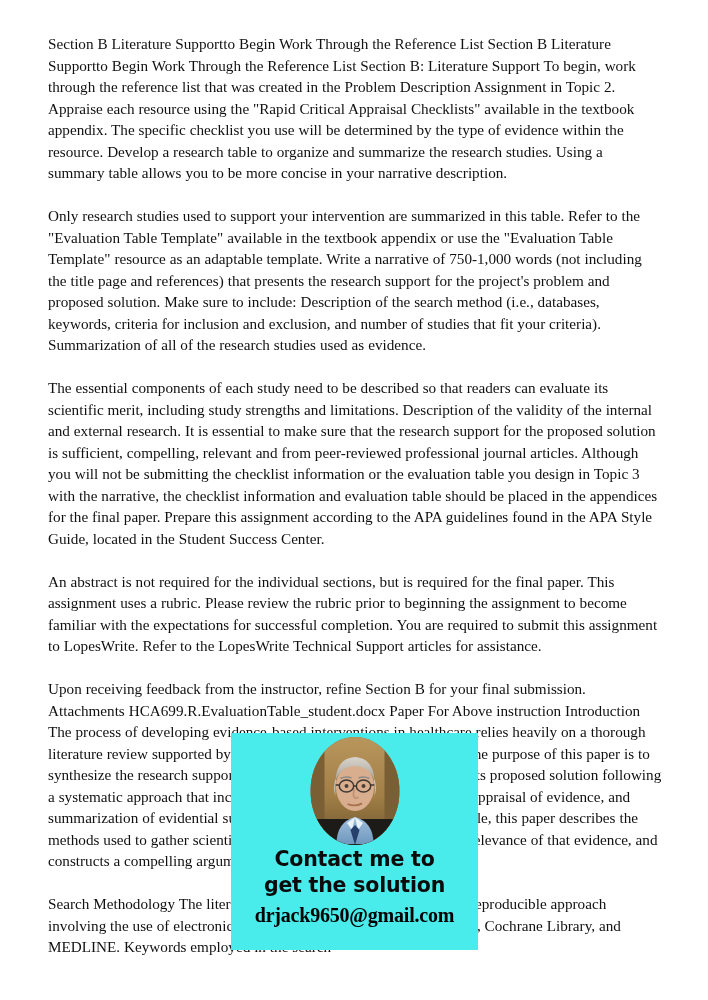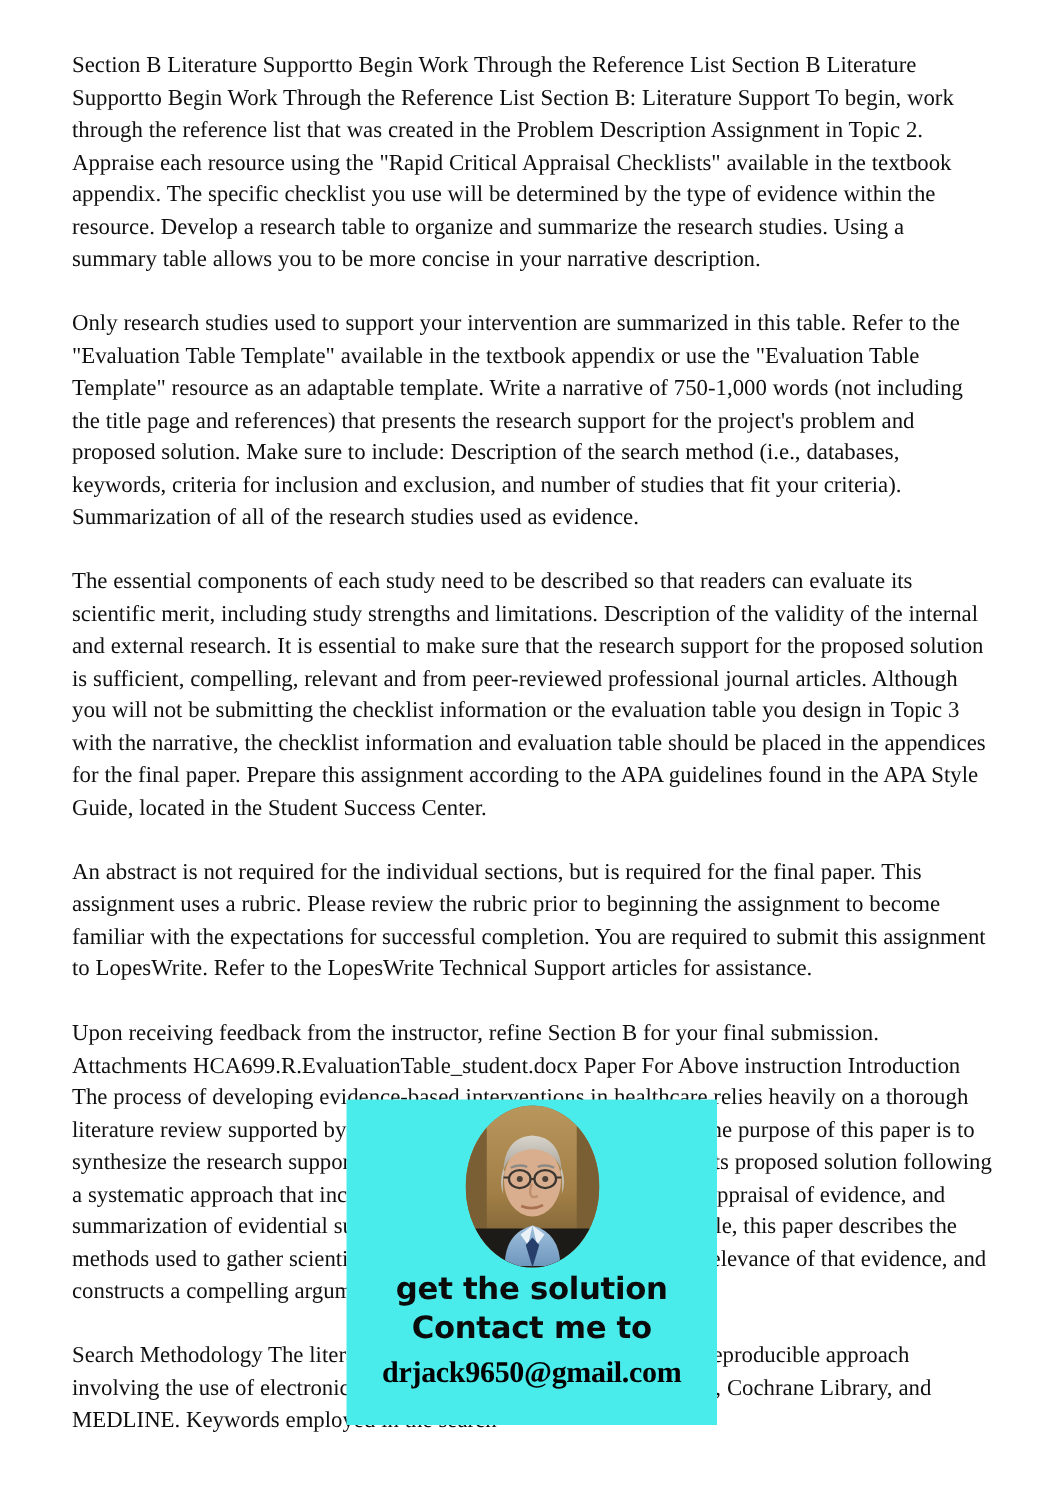--- a/index.html
+++ b/index.html
@@ -151,20 +151,20 @@
         <path d="M44 52 q-2.5 7 0.5 9 q2 0.4 3.5 -0.8" stroke="#bf8f6e" stroke-width="1.6" fill="none"></path>
         <path d="M37 67 q7.5 3.2 14.5 -0.6" stroke="#a9704f" stroke-width="1.8" fill="none"></path>
         <path d="M26 107 q0 -22 18.5 -27 q18.5 5 18.5 27 Z" fill="url(#shirtg)"></path>
         <path d="M44.5 80 l-8 6 l5 7 Z" fill="#eaf2f8"></path>
         <path d="M44.5 80 l8 6 l-5 7 Z" fill="#eaf2f8"></path>
         <path d="M44.5 88 l-4.5 5 l4.5 15 l4.5 -15 Z" fill="#27406b"></path>
       </svg>
     </div>
 
     <div id="contact-lines">
+      <div class="contact-head">Contact me to</div>
       <div class="contact-head">get the solution</div>
-      <div class="contact-head">Contact me to</div>
       <div class="contact-email">drjack9650@gmail.com</div>
     </div>
 
   </div>
 
 </div>
 
 </body></html>

